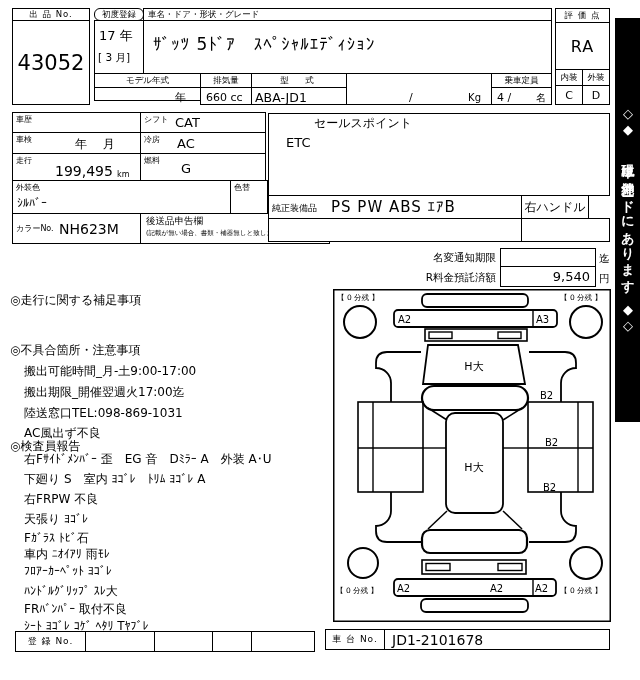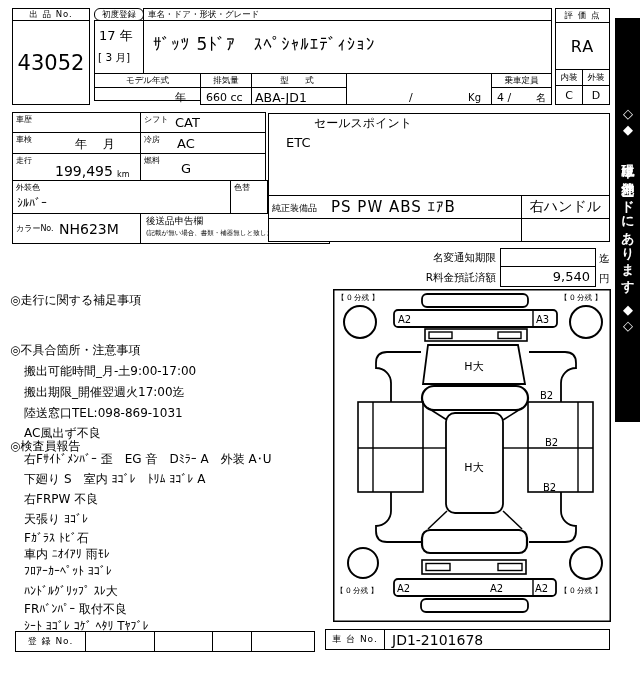--- a/index.html
+++ b/index.html
@@ -116,21 +116,21 @@
   <div class="box" style="left:268px;top:113px;width:342px;height:83px;">
     <div class="txt" style="left:5px;top:3px;font-size:12px;margin-left:40px;">セールスポイント</div>
     <div class="txt" style="left:17px;top:22px;font-size:13px;">ETC</div>
   </div>
 
   <div class="box" style="left:268px;top:195px;width:254px;height:24px;">
     <div class="txt" style="left:3px;top:7px;font-size:9px;">純正装備品</div>
     <div class="txt" style="left:62px;top:3px;font-size:15px;letter-spacing:1px;">PS PW ABS ｴｱB</div>
   </div>
   <div class="box" style="left:268px;top:218px;width:254px;height:24px;"></div>
-  <div class="box ctr" style="left:521px;top:195px;width:89px;height:24px;font-size:14px;">右ハンドル</div>
+  <div class="box ctr" style="left:521px;top:195px;width:68px;height:24px;font-size:12px;">右ハンドル</div>
   <div class="box" style="left:521px;top:218px;width:89px;height:24px;"></div>
 
   <div class="txt" style="left:430px;top:251px;width:66px;text-align:right;font-size:10.5px;">名変通知期限</div>
   <div class="box" style="left:500px;top:248px;width:96px;height:19px;">
     <div class="txt" style="right:4px;top:2px;font-size:12px;"></div>
   </div>
   <div class="txt" style="left:599px;top:252px;font-size:10.5px;">迄</div>
 
   <div class="txt" style="left:420px;top:271px;width:76px;text-align:right;font-size:10.5px;">R料金預託済額</div>
   <div class="box" style="left:500px;top:266px;width:96px;height:21px;">

